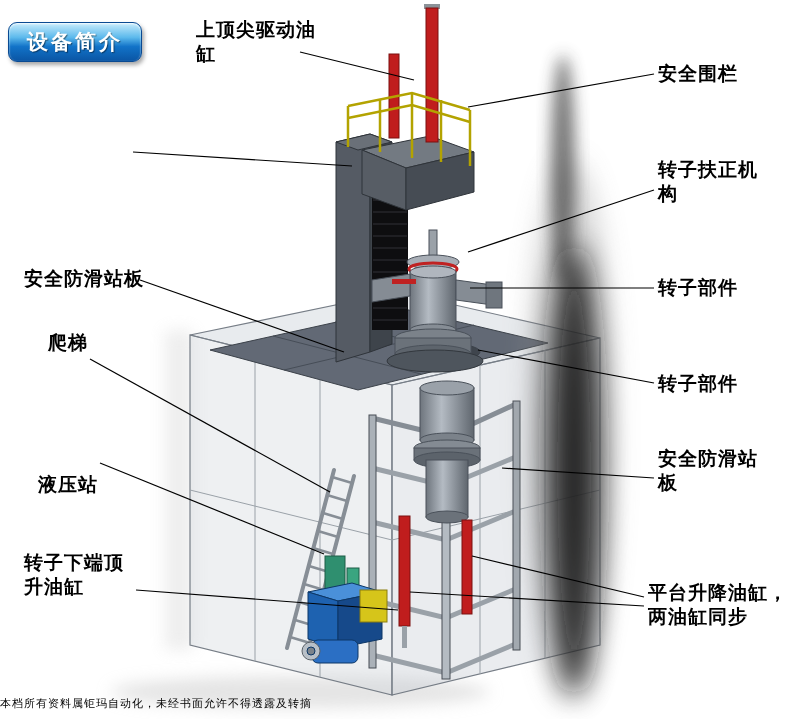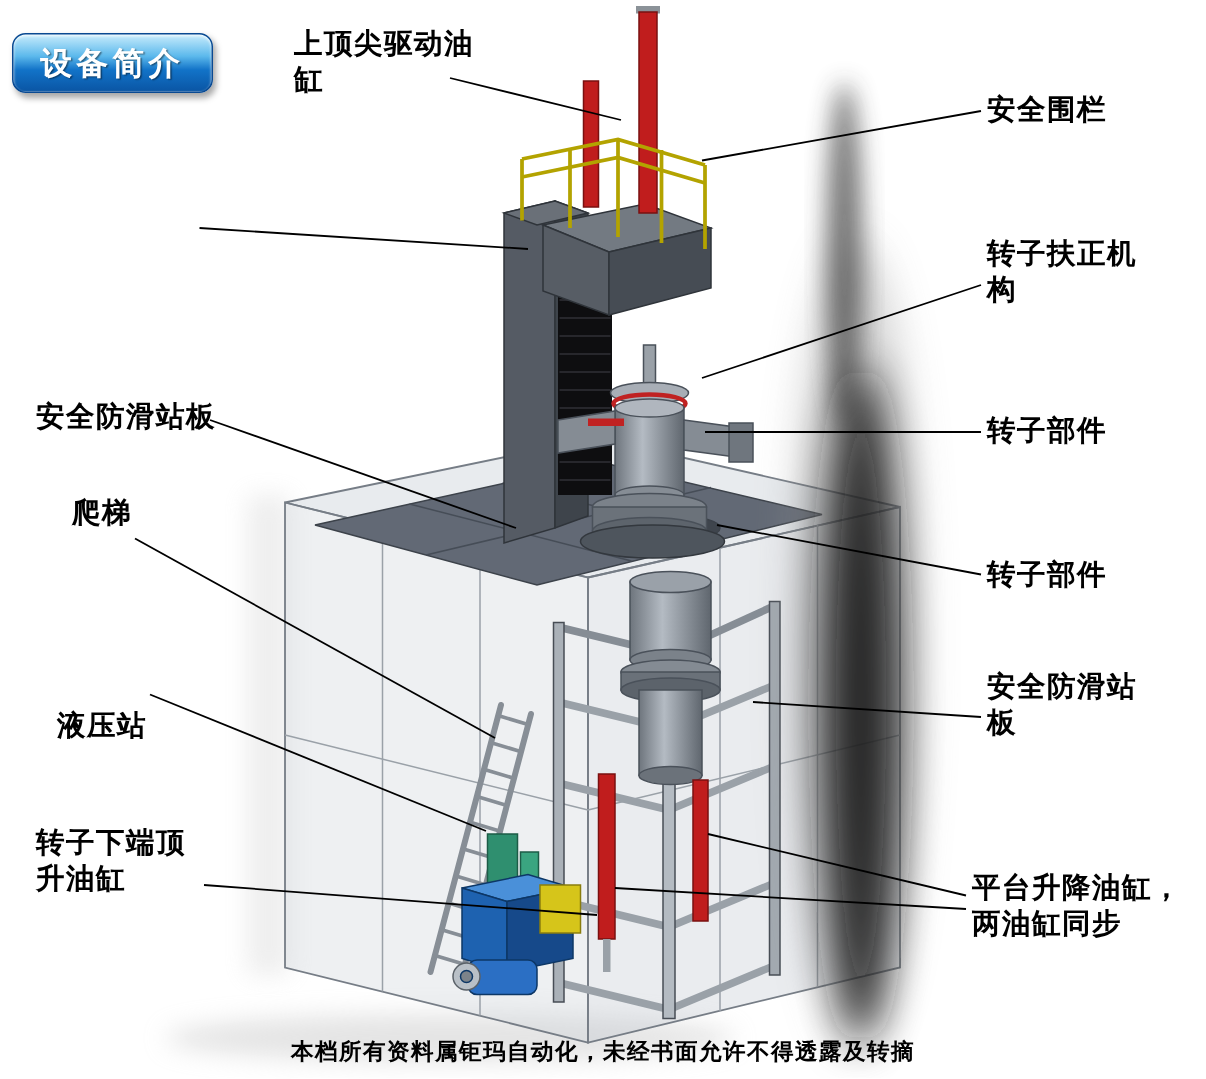--- a/index.html
+++ b/index.html
@@ -16,22 +16,22 @@
   .badge{
     position:absolute;left:8px;top:22px;width:132px;height:38px;z-index:6;
     border-radius:9px;border:1px solid #0a4a92;
     background:linear-gradient(180deg,#c8ecfc 0%,#5cb9ec 38%,#1273c8 62%,#0a55a4 100%);
     color:#fff;font-size:21px;font-weight:700;letter-spacing:3px;
     display:flex;align-items:center;justify-content:center;
     box-shadow:inset 0 1px 2px rgba(255,255,255,.85),2px 3px 4px rgba(0,0,0,.35);
     text-shadow:1px 1px 1px rgba(0,0,0,.45);
   }
   .footer{
-    position:absolute;left:0;right:0;bottom:8px;text-align:center;
-    font-size:15px;font-weight:700;letter-spacing:1px;z-index:6;
+    position:absolute;left:0;right:0;bottom:8px;text-align:left;
+    font-size:11px;font-weight:400;letter-spacing:1px;z-index:6;
   }
 </style>
 </head>
 <body>
 
 <div class="canvas">
 
   <svg class="layer" viewBox="0 0 804 719" aria-hidden="true">
     <defs>
       <linearGradient id="cylGrad" x1="0" y1="0" x2="1" y2="0">

